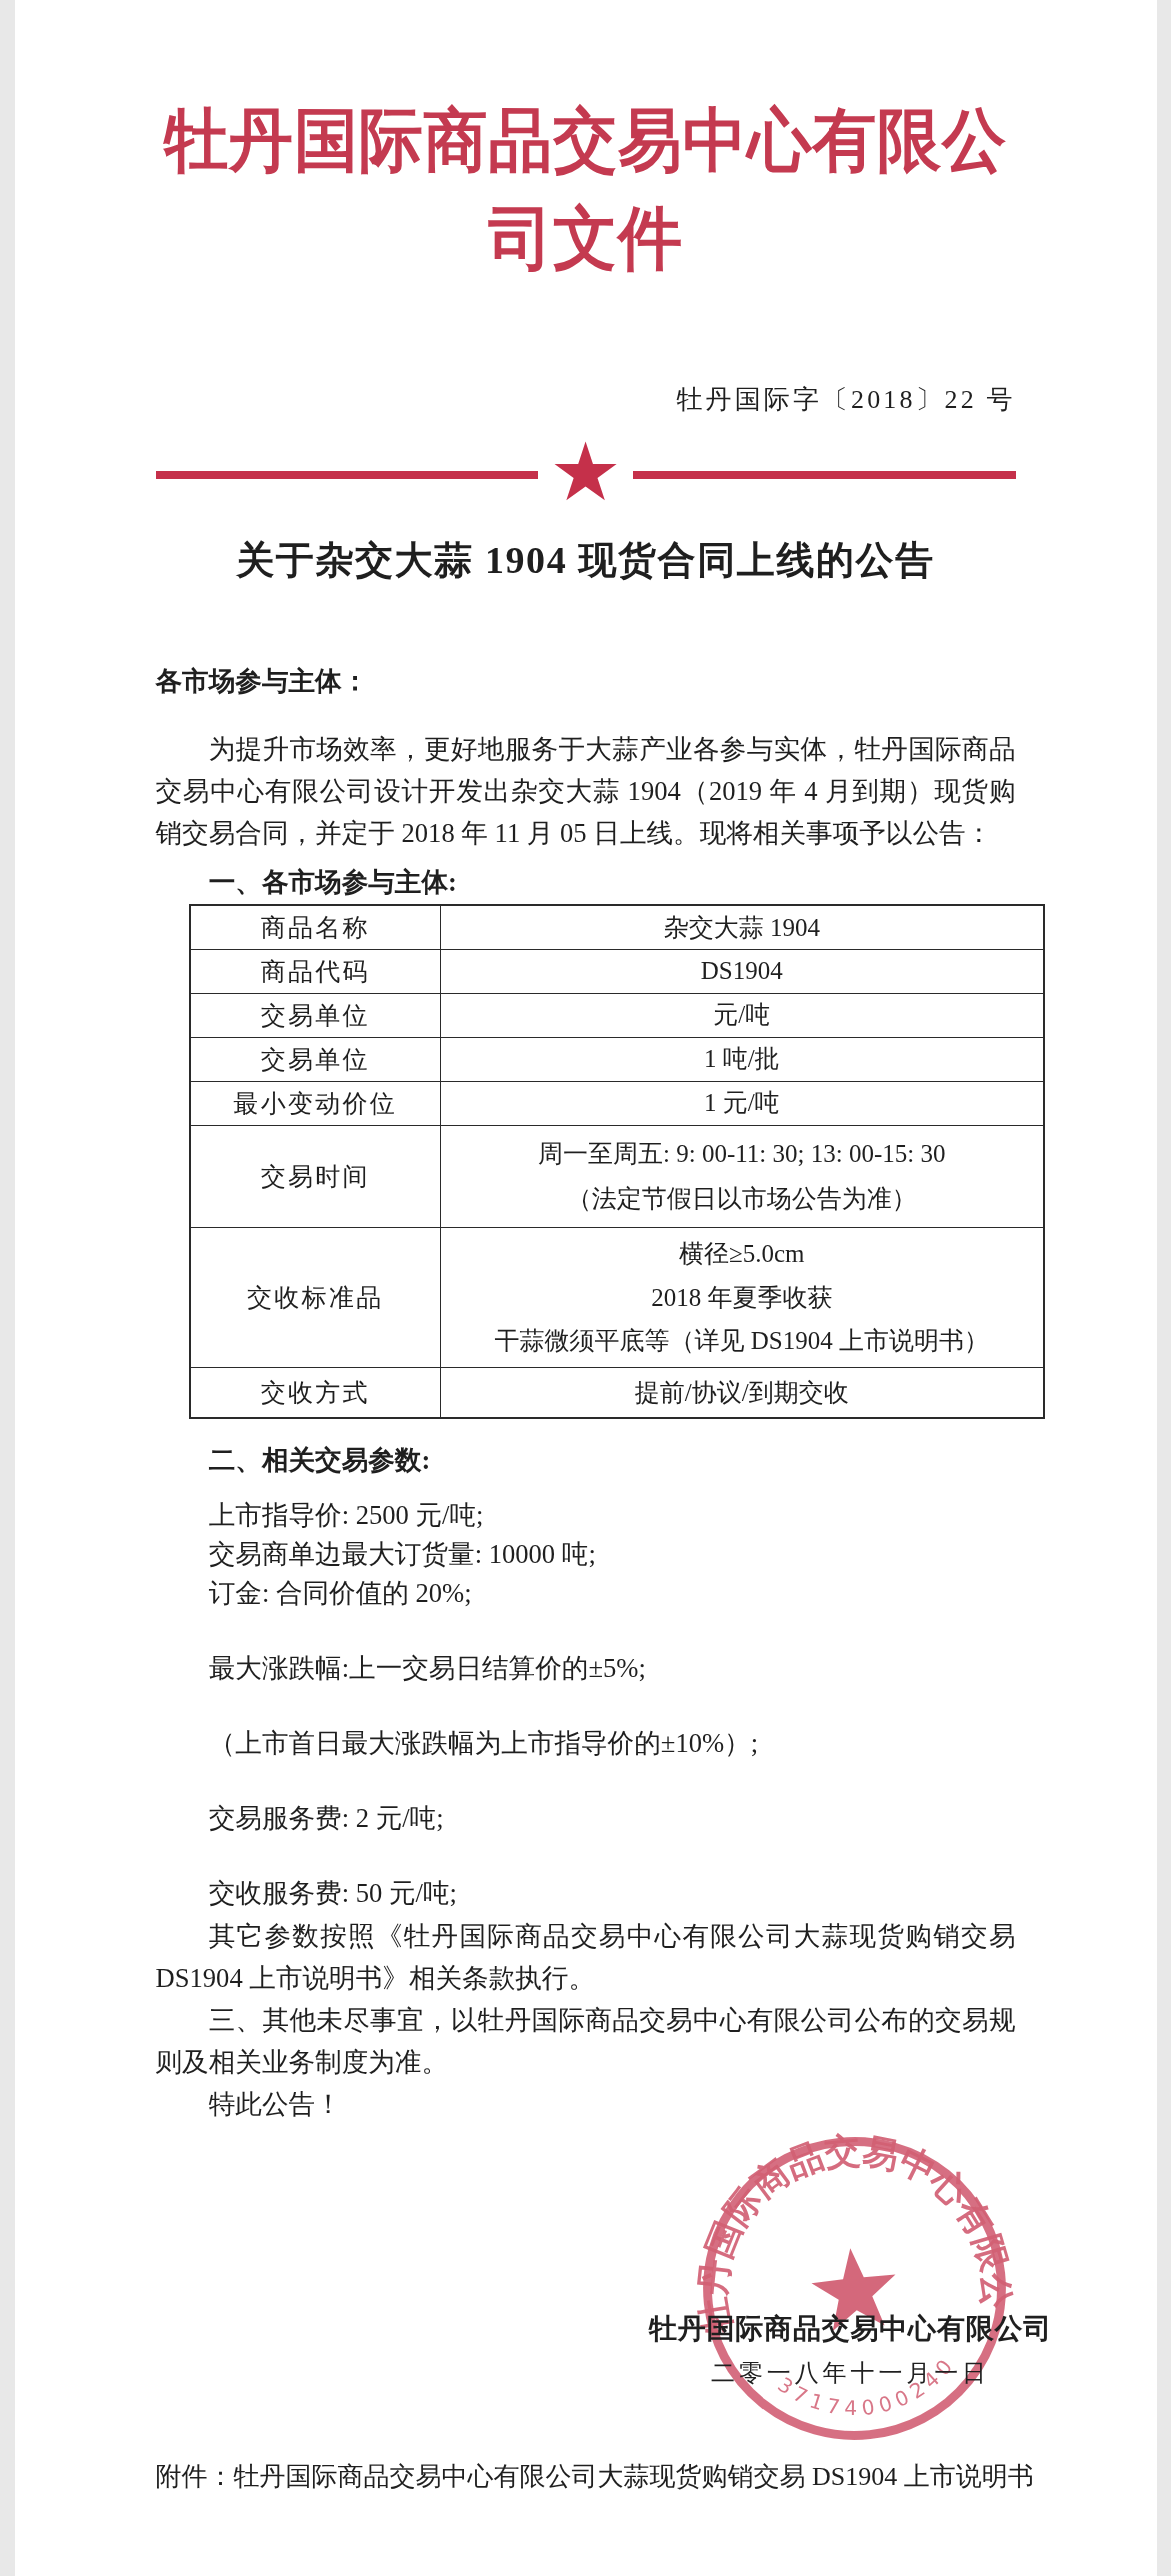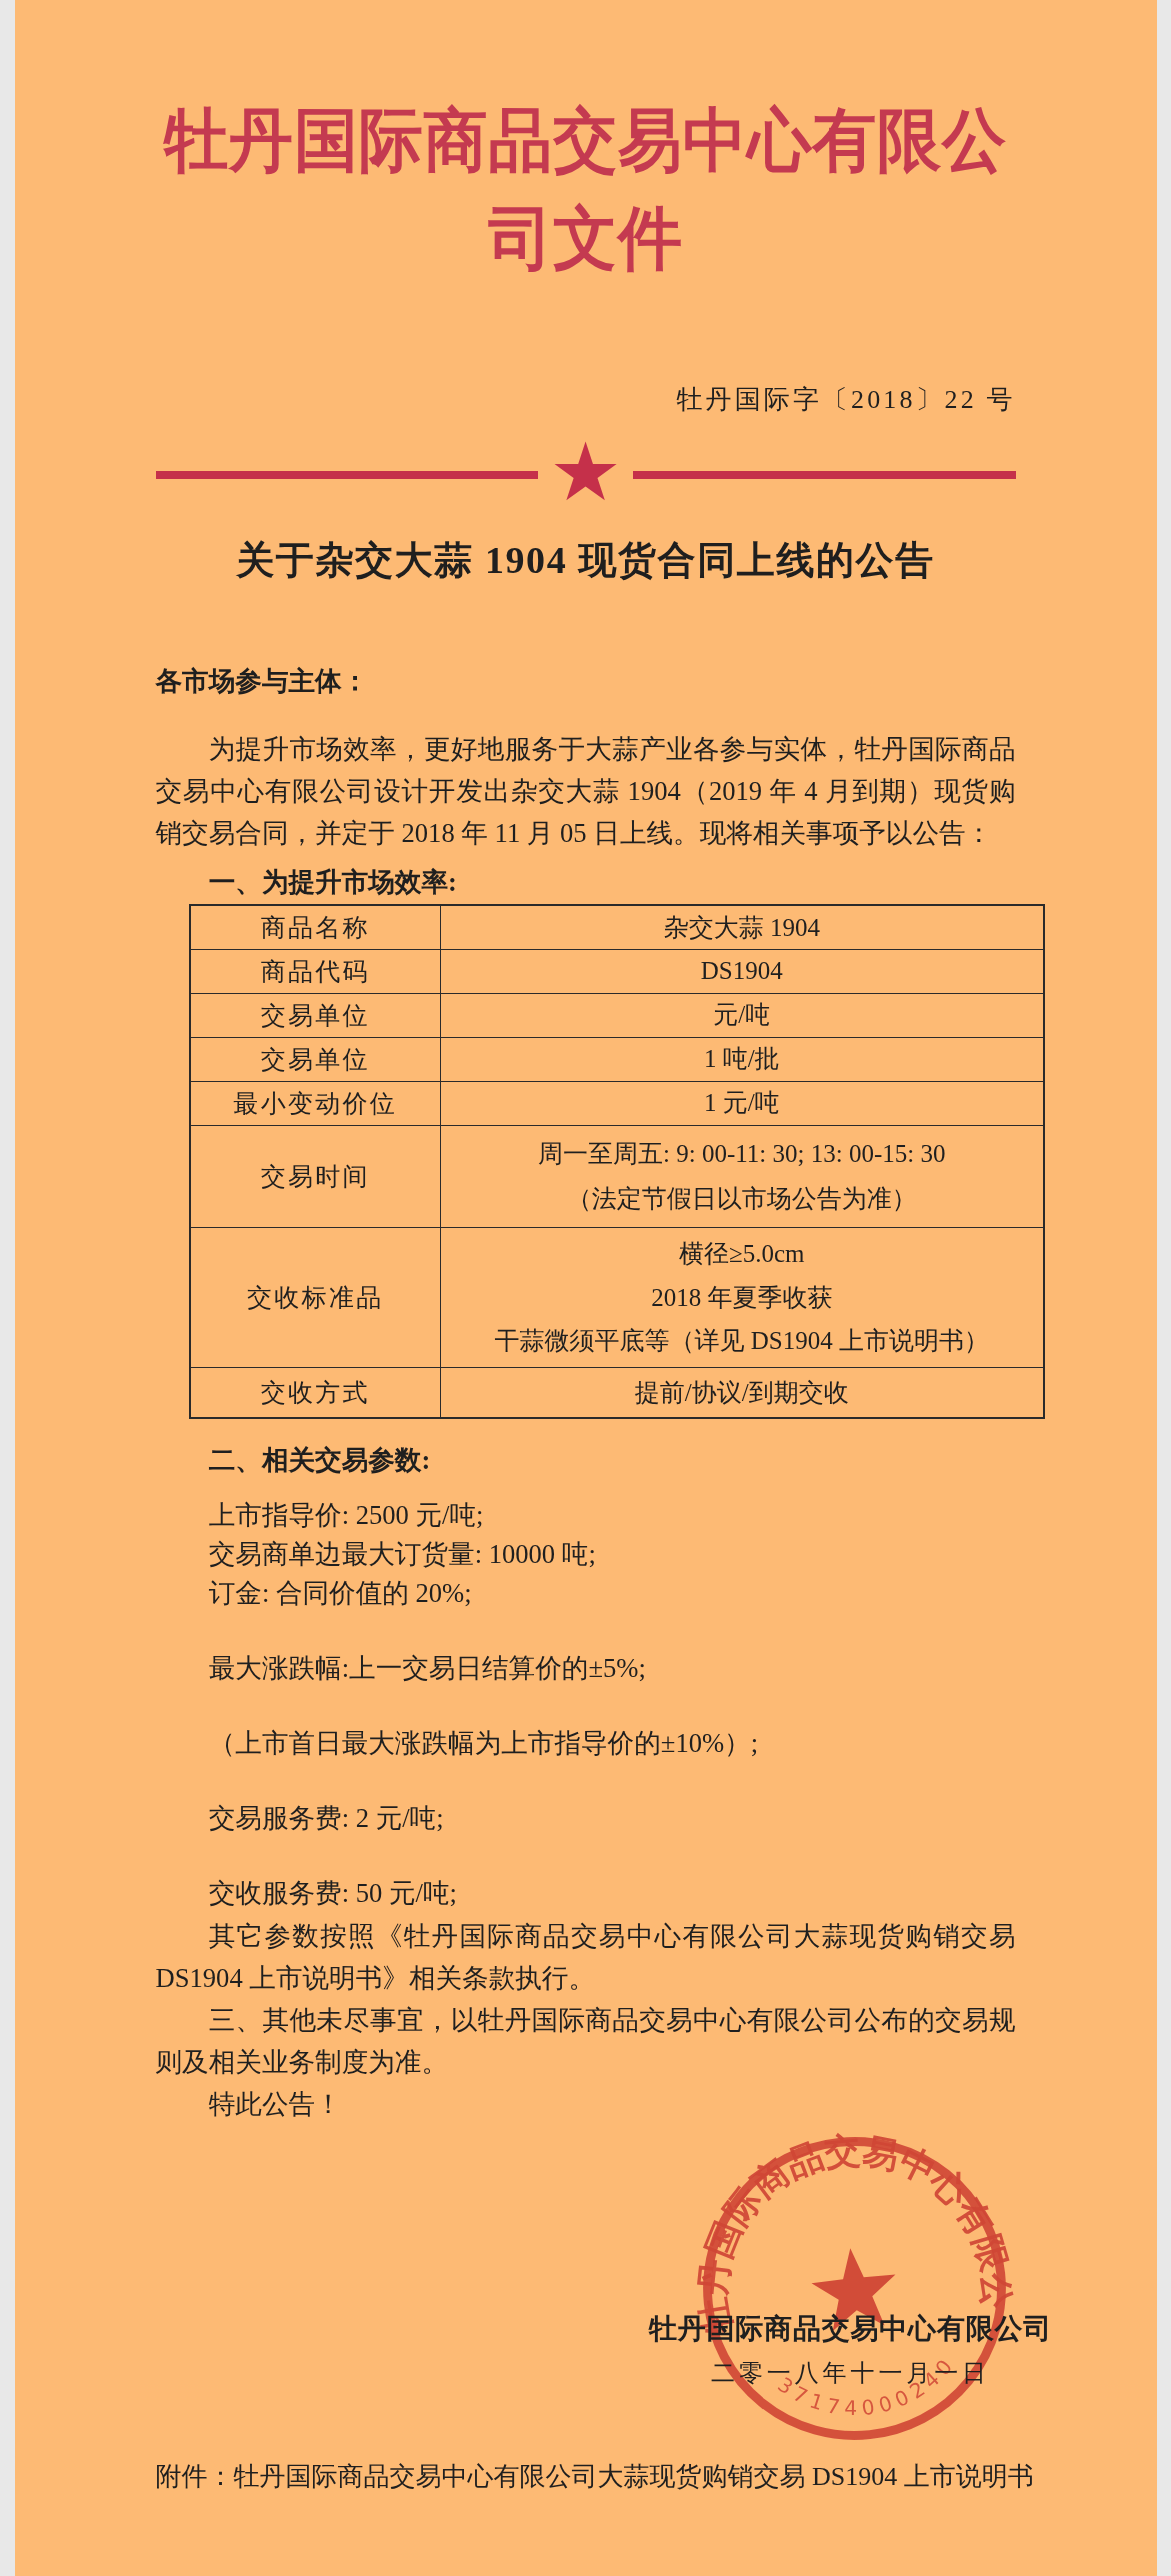--- a/index.html
+++ b/index.html
@@ -1,21 +1,21 @@
 <!DOCTYPE html>
 <html style="font-size:12.5px"><head>
 <meta charset="utf-8">
 <style>
   * { margin:0; padding:0; box-sizing:border-box; }
   html,body { background:#e8e8e8; }
   .page {
     position:relative;
     width:1142px; height:2576px;
     margin:0 auto;
-    background:#fdba74;
+    background:#ffffff;
     color:#1f1f1f;
     font-family:"Liberation Serif","DejaVu Serif",serif;
     overflow:hidden;
   }
   .content { padding:92px 141px 0 141px; }
 
   .letterhead {
     text-align:center;
     font-family:"DejaVu Sans","Liberation Sans",sans-serif;
     font-weight:700;
@@ -162,21 +162,21 @@
       <div class="rule-star">★</div>
       <div class="rule-bar"></div>
     </div>
 
     <div class="doc-title">关于杂交大蒜 1904 现货合同上线的公告</div>
 
     <div class="salutation">各市场参与主体：</div>
 
     <div class="intro">为提升市场效率，更好地服务于大蒜产业各参与实体，牡丹国际商品交易中心有限公司设计开发出杂交大蒜 1904（2019 年 4 月到期）现货购销交易合同，并定于 2018 年 11 月 05 日上线。现将相关事项予以公告：</div>
 
-    <div class="sec-heading">一、为提升市场效率:</div>
+    <div class="sec-heading">一、各市场参与主体:</div>
 
     <table class="contract-table">
       <tbody>
           <tr class="lines-1" style="height: 44px;">
             <td class="t-label">商品名称</td>
             <td class="t-value">
               <div class="line">杂交大蒜 1904</div>
             </td>
           </tr>
           <tr class="lines-1" style="height: 44px;">

